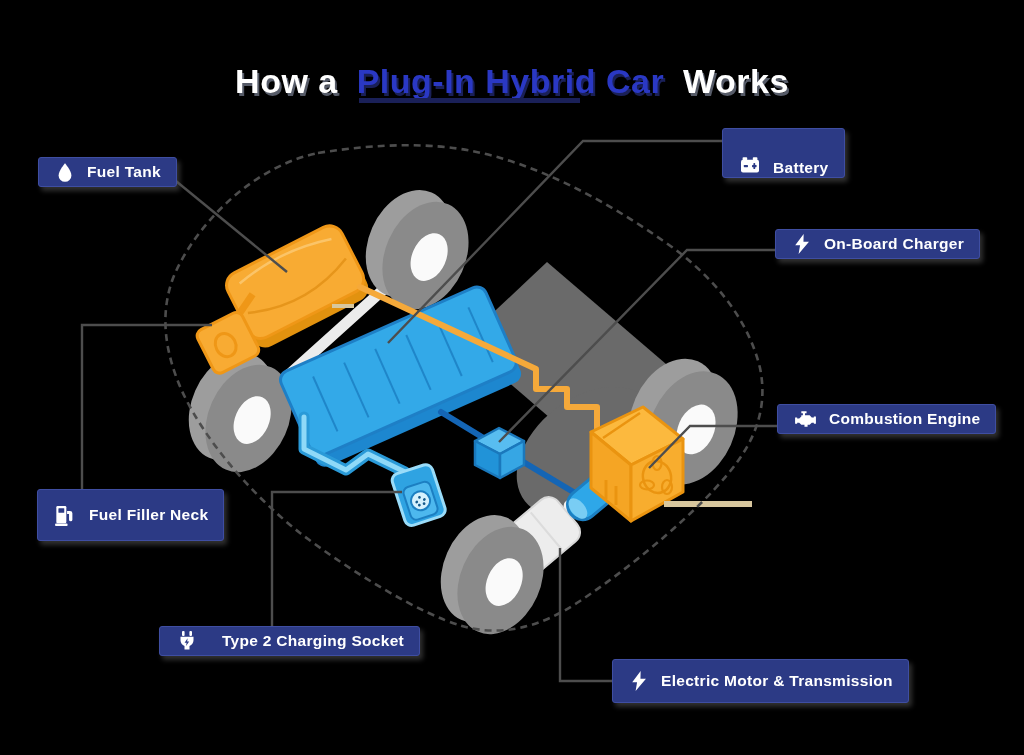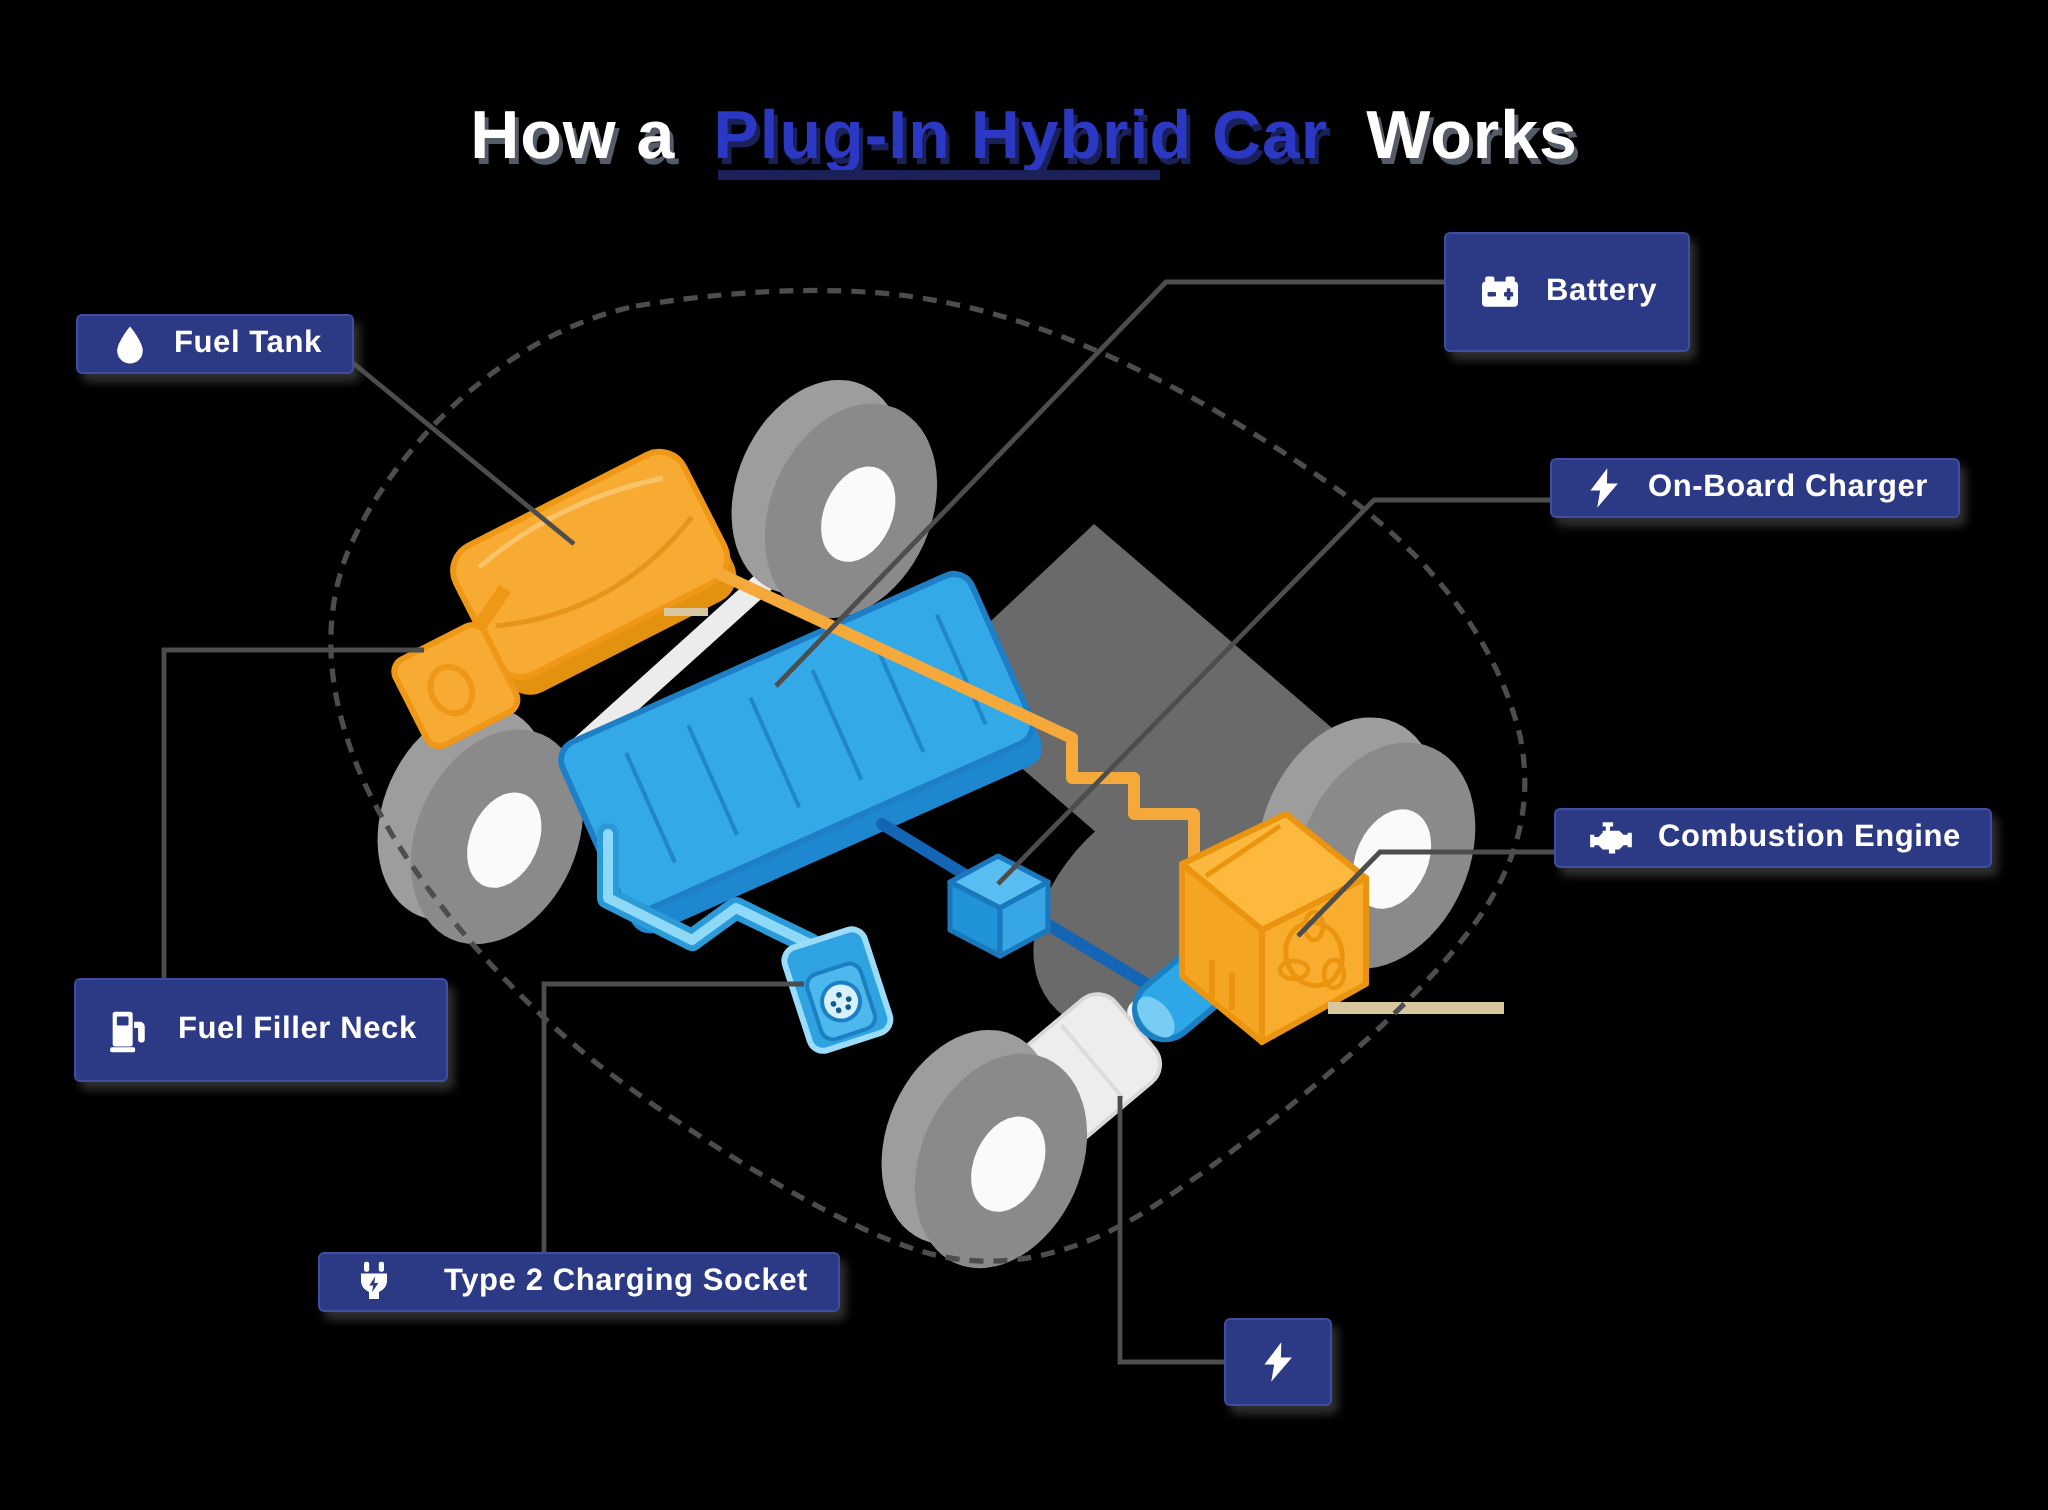--- a/index.html
+++ b/index.html
@@ -9,21 +9,21 @@
   }
   .stage { position:absolute; inset:0; }
   .art { position:absolute; left:0; top:0; }
 
   h1.title {
     position:absolute; left:0; right:0; top:46px; margin:0; text-align:center;
     font-size:34px; font-weight:bold; letter-spacing:.5px; line-height:1.1;
     white-space:nowrap;
   }
   .t-outer { color:#ffffff; text-shadow:2px 3px 0 #565b68; }
-  .t-mid   { color:#2a38c4; text-shadow:2px 3px 0 #1a2058; position:relative; margin:4px 9px; display:inline-block; }
+  .t-mid   { color:#2a38c4; text-shadow:2px 3px 0 #1a2058; position:relative; margin:17px 9px; display:inline-block; }
   .t-mid::after {
     content:""; position:absolute; left:2px; bottom:-3px; width:72%; height:5px; background:#1a2058;
   }
 
   .label {
     position:absolute; display:flex; align-items:center; gap:11px;
     background:#2c3a85; border:1px solid #3f4ea2; border-radius:3px;
     padding:0 15px; height:30px; box-sizing:border-box;
     box-shadow:3px 4px 5px rgba(88,88,88,.55);
     color:#fff; font-size:15.5px; font-weight:bold; letter-spacing:.3px; white-space:nowrap;
@@ -175,21 +175,21 @@
     <span class="t-outer">Works</span>
   </h1>
 
   <div class="label" style="left:38px; top:157px;">
     <svg width="22" height="22" viewBox="0 0 22 22">
       <path fill="#fff" d="M11 2.2 C11 2.2 4.6 9.8 4.6 14.4 a6.4 6.4 0 0 0 12.8 0 C17.4 9.8 11 2.2 11 2.2 Z"></path>
     </svg>
     <span>Fuel Tank</span>
   </div>
 
-  <div class="label" style="left:722px; top:116px; height:60px;">
+  <div class="label" style="left:722px; top:128px; height:50px;align-items:flex-end;">
     <svg width="24" height="24" viewBox="0 0 24 24">
       <g fill="#fff">
         <rect x="4.6" y="4.2" width="4.6" height="3.2" rx="0.9"></rect>
         <rect x="14.8" y="4.2" width="4.6" height="3.2" rx="0.9"></rect>
         <rect x="3" y="6.8" width="18" height="12.6" rx="2"></rect>
       </g>
       <rect x="5.8" y="12" width="4.2" height="2.2" rx="0.6" fill="#2c3a85"></rect>
       <rect x="14" y="12" width="4.6" height="2.2" rx="0.6" fill="#2c3a85"></rect>
       <rect x="15.4" y="10.1" width="1.8" height="6" rx="0.6" fill="#2c3a85"></rect>
     </svg>
@@ -231,15 +231,16 @@
       </g>
       <polygon points="12.6,8.8 9.6,13.2 11.6,13.2 11,16.6 14.2,12 12.2,12" fill="#2c3a85"></polygon>
     </svg>
     <span>Type 2 Charging Socket</span>
   </div>
 
   <div class="label" style="left:612px; top:659px; height:44px;">
     <svg width="22" height="24" viewBox="0 0 24 24">
       <path fill="#fff" d="M13.8 1.2 L4.6 13.4 L9.9 13.4 L8.3 22.8 L19.6 9.6 L13.6 9.6 Z"></path>
     </svg>
+    <span>Electric Motor &amp; Transmission</span>
   </div>
 
 </div>
 
 </body></html>

